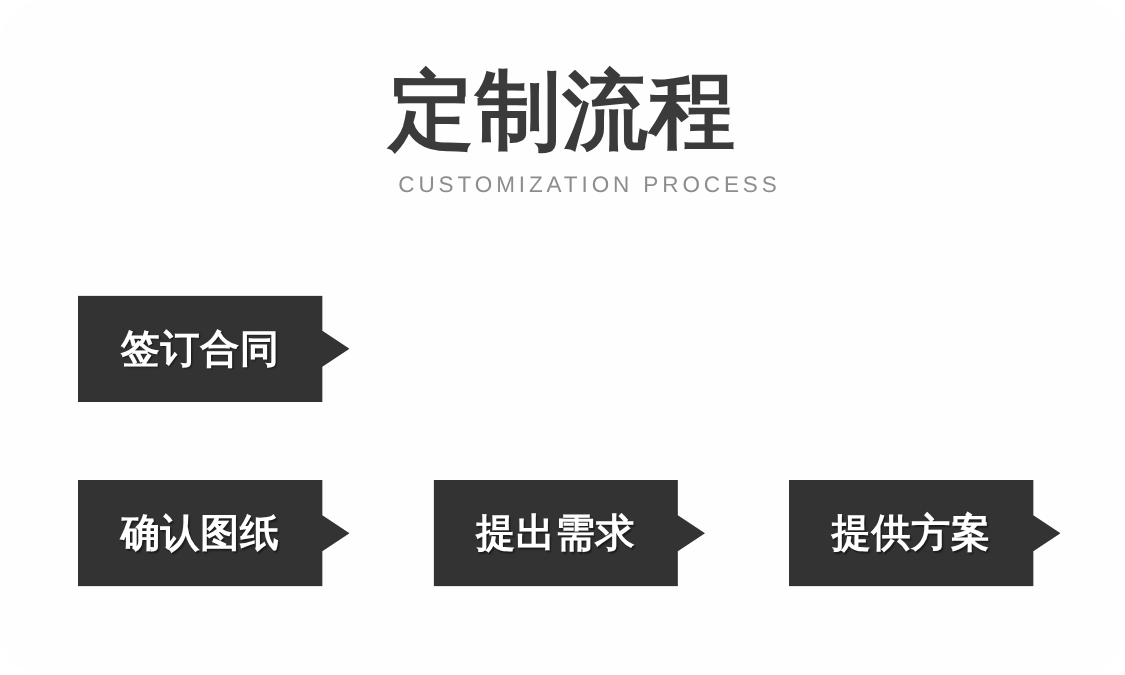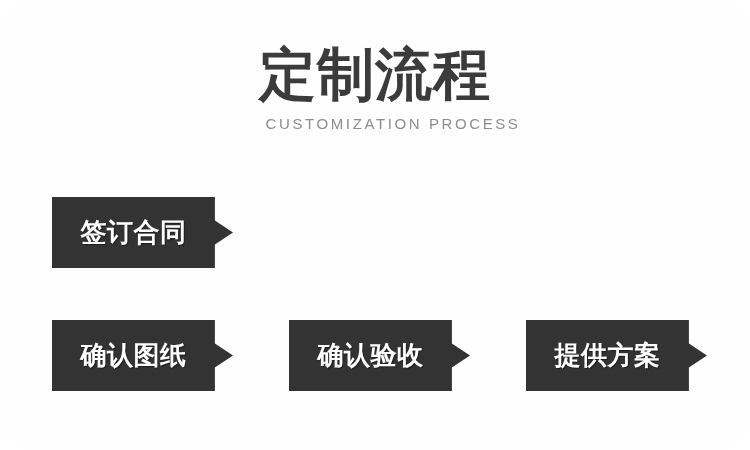--- a/index.html
+++ b/index.html
@@ -142,21 +142,21 @@
       </div>
     </div>
 
     <div class="step-row row-2">
       <div class="step">
         <div class="step-shape"></div>
         <div class="step-label">确认图纸</div>
       </div>
       <div class="step">
         <div class="step-shape"></div>
-        <div class="step-label">确认验收</div>
+        <div class="step-label">提出需求</div>
       </div>
       <div class="step">
         <div class="step-shape"></div>
         <div class="step-label">提供方案</div>
       </div>
     </div>
 
   </div>
 </div>
 

